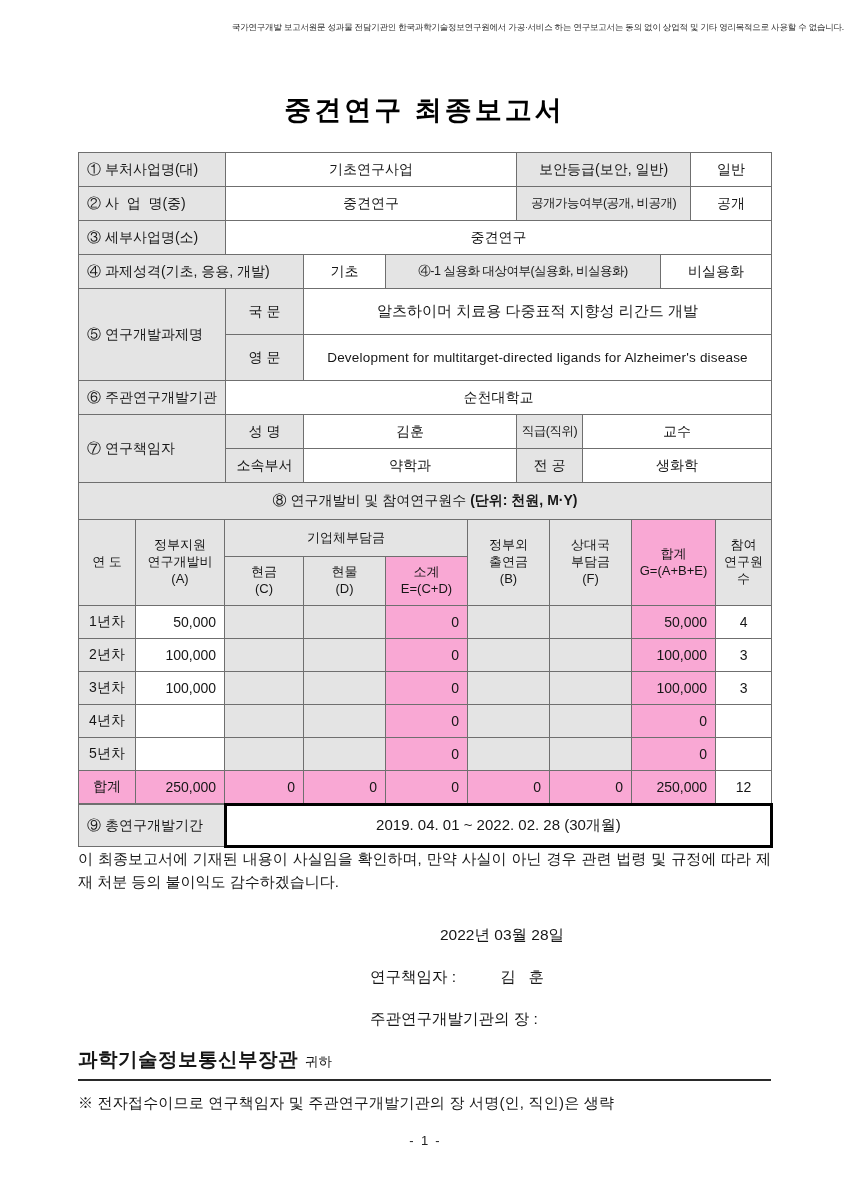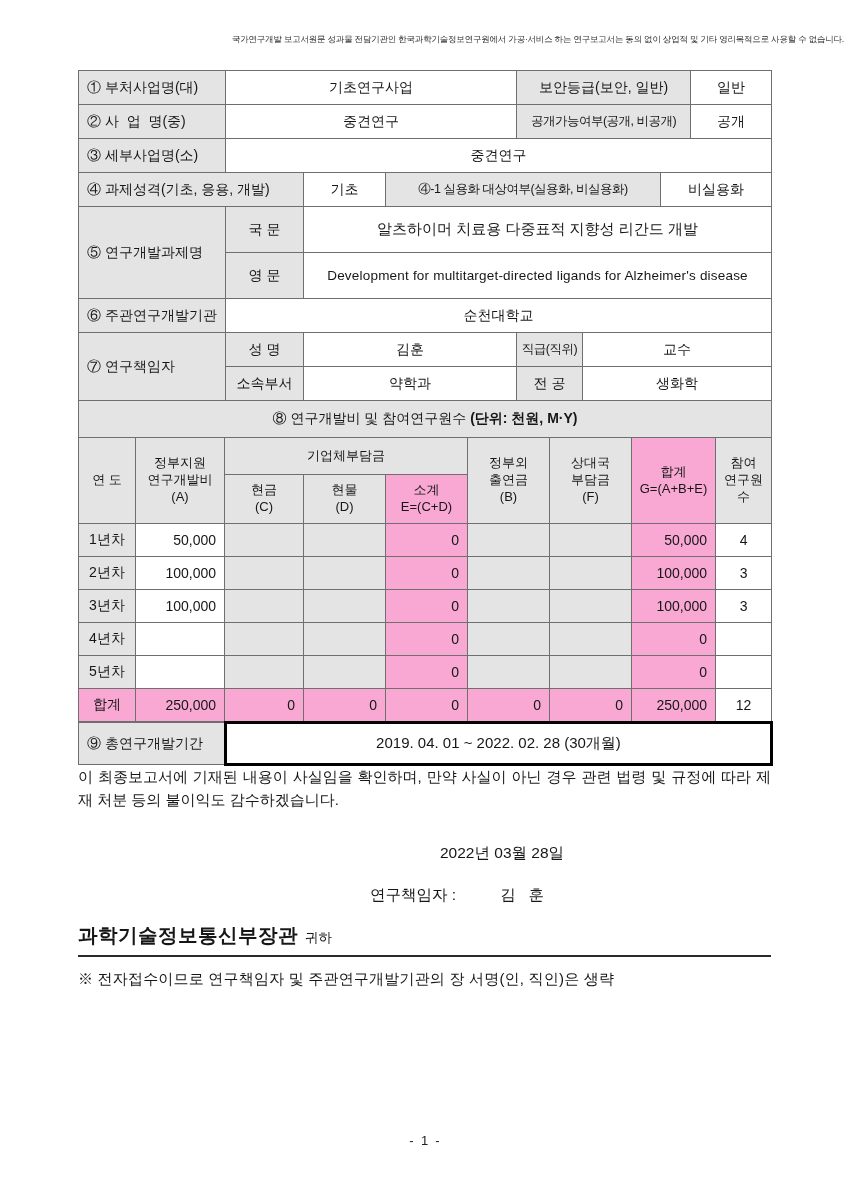--- a/index.html
+++ b/index.html
@@ -1,20 +1,20 @@
 <!DOCTYPE html>
 <html><head>
 <meta charset="utf-8">
 <style>
   * { box-sizing: border-box; }
   html,body { margin:0; padding:0; background:#ffffff; }
   body { font-family: "Liberation Sans", sans-serif; color:#161616; }
   .page { width:849px; height:1200px; background:#ffffff; position:relative; overflow:hidden; }
 
-  .disclaimer { padding-top:34px; padding-right:5px; text-align:right;
+  .disclaimer { padding-top:22px; padding-right:5px; text-align:right;
                 font-size:8.5px; color:#2a2a2a; letter-spacing:-0.2px; }
 
   .doc-title { margin-top:58px; text-align:center; font-size:27px;
                font-weight:bold; letter-spacing:3px; color:#000; }
 
   .content { width:693px; margin-left:78px; margin-top:24px; }
 
   table { border-collapse:collapse; width:693px; table-layout:fixed; }
   td { border:1px solid #6f6f6f; font-size:14px; padding:2px 6px;
        overflow:hidden; vertical-align:middle; }
@@ -55,20 +55,21 @@
   .page-number { position:absolute; bottom:52px; left:0; width:100%;
                  text-align:center; font-size:13px; color:#222; white-space:pre; }
 </style>
 </head>
 <body>
 
 <div class="page">
 
   <div class="disclaimer">국가연구개발 보고서원문 성과물 전담기관인 한국과학기술정보연구원에서 가공·서비스 하는 연구보고서는 동의 없이 상업적 및 기타 영리목적으로 사용할 수 없습니다.</div>
 
+  <div class="doc-title">중견연구  최종보고서</div>
 
   <div class="content">
 
     <table class="t-a">
       <colgroup>
         <col style="width:147px">
           <col style="width:78px">
           <col style="width:82px">
           <col style="width:131px">
         <col style="width:66px">
@@ -255,20 +256,23 @@
       </table>
 
     <div class="declaration">이 최종보고서에 기재된 내용이 사실임을 확인하며, 만약 사실이 아닌 경우 관련 법령 및 규정에 따라 제재 처분 등의 불이익도 감수하겠습니다.</div>
 
     <div class="sig-date">2022년  03월  28일</div>
 
     <div class="sig-line">
       <span>연구책임자 :</span><span class="sig-name">김   훈</span>
     </div>
 
+    <div class="sig-line">
+      <span>주관연구개발기관의  장 :</span>
+    </div>
 
     <div class="recipient">
       <span class="recipient-name">과학기술정보통신부장관</span><span class="honorific">귀하</span>
     </div>
 
     <div class="note">※  전자접수이므로  연구책임자  및  주관연구개발기관의  장  서명(인,  직인)은  생략</div>
 
   </div>
 
   <div class="page-number">-  1  -</div>

